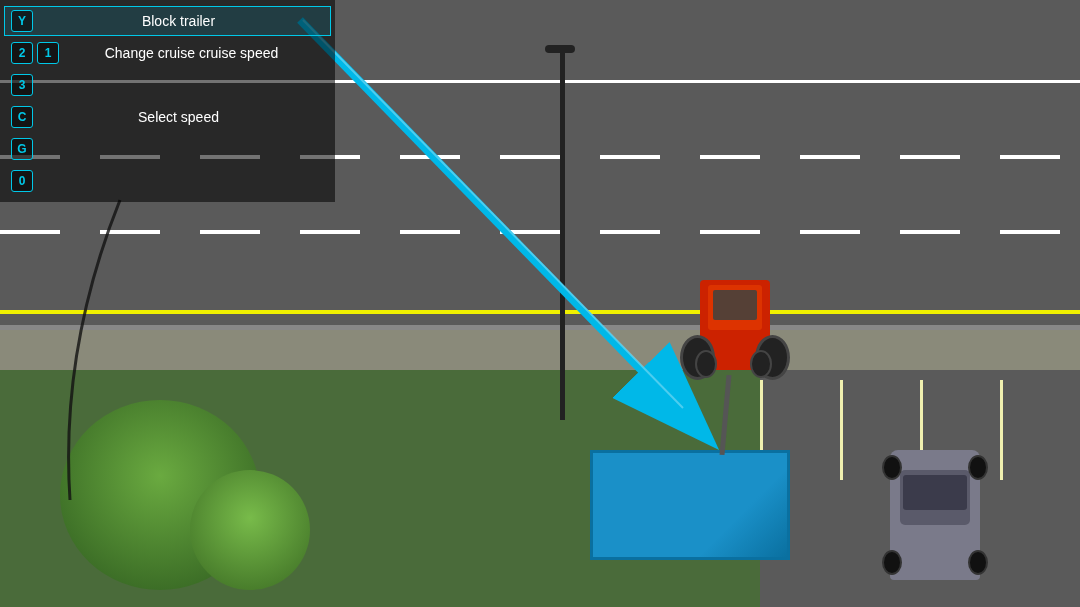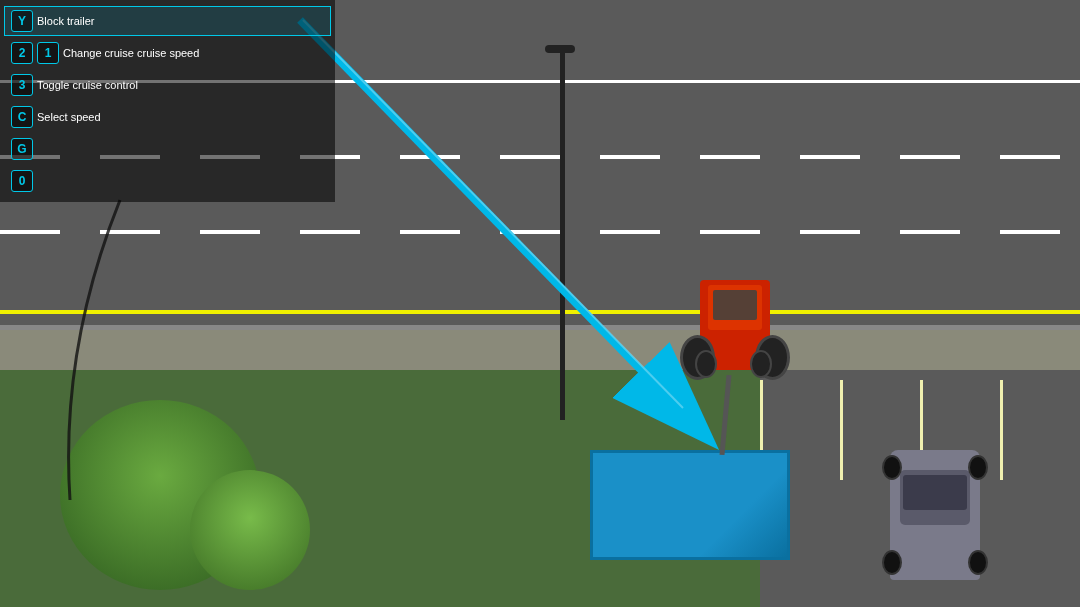--- a/index.html
+++ b/index.html
@@ -149,23 +149,23 @@
       font-size: 12px;
       font-weight: bold;
       margin-right: 4px;
       padding: 0 3px;
       background: rgba(0,0,0,0.5);
       flex-shrink: 0;
     }
 
     .hud-label {
       color: #ffffff;
-      font-size: 11px;
+      font-size: 14px;
       flex: 1;
-      text-align: left;
+      text-align: center;
       padding-right: 4px;
     }
   </style>
 </head>
 <body>
 
 <div id="game-bg">
 
   <div class="road">
 
@@ -259,21 +259,20 @@
   </div>
 
   <div class="hud-item">
     <span class="key-badge">2</span>
     <span class="key-badge">1</span>
     <span class="hud-label">Change cruise cruise speed</span>
   </div>
 
   <div class="hud-item">
     <span class="key-badge">3</span>
-    <span class="hud-label">Toggle cruise control</span>
   </div>
 
   <div class="hud-item">
     <span class="key-badge">C</span>
     <span class="hud-label">Select speed</span>
   </div>
 
   <div class="hud-item">
     <span class="key-badge">G</span>
   </div>

